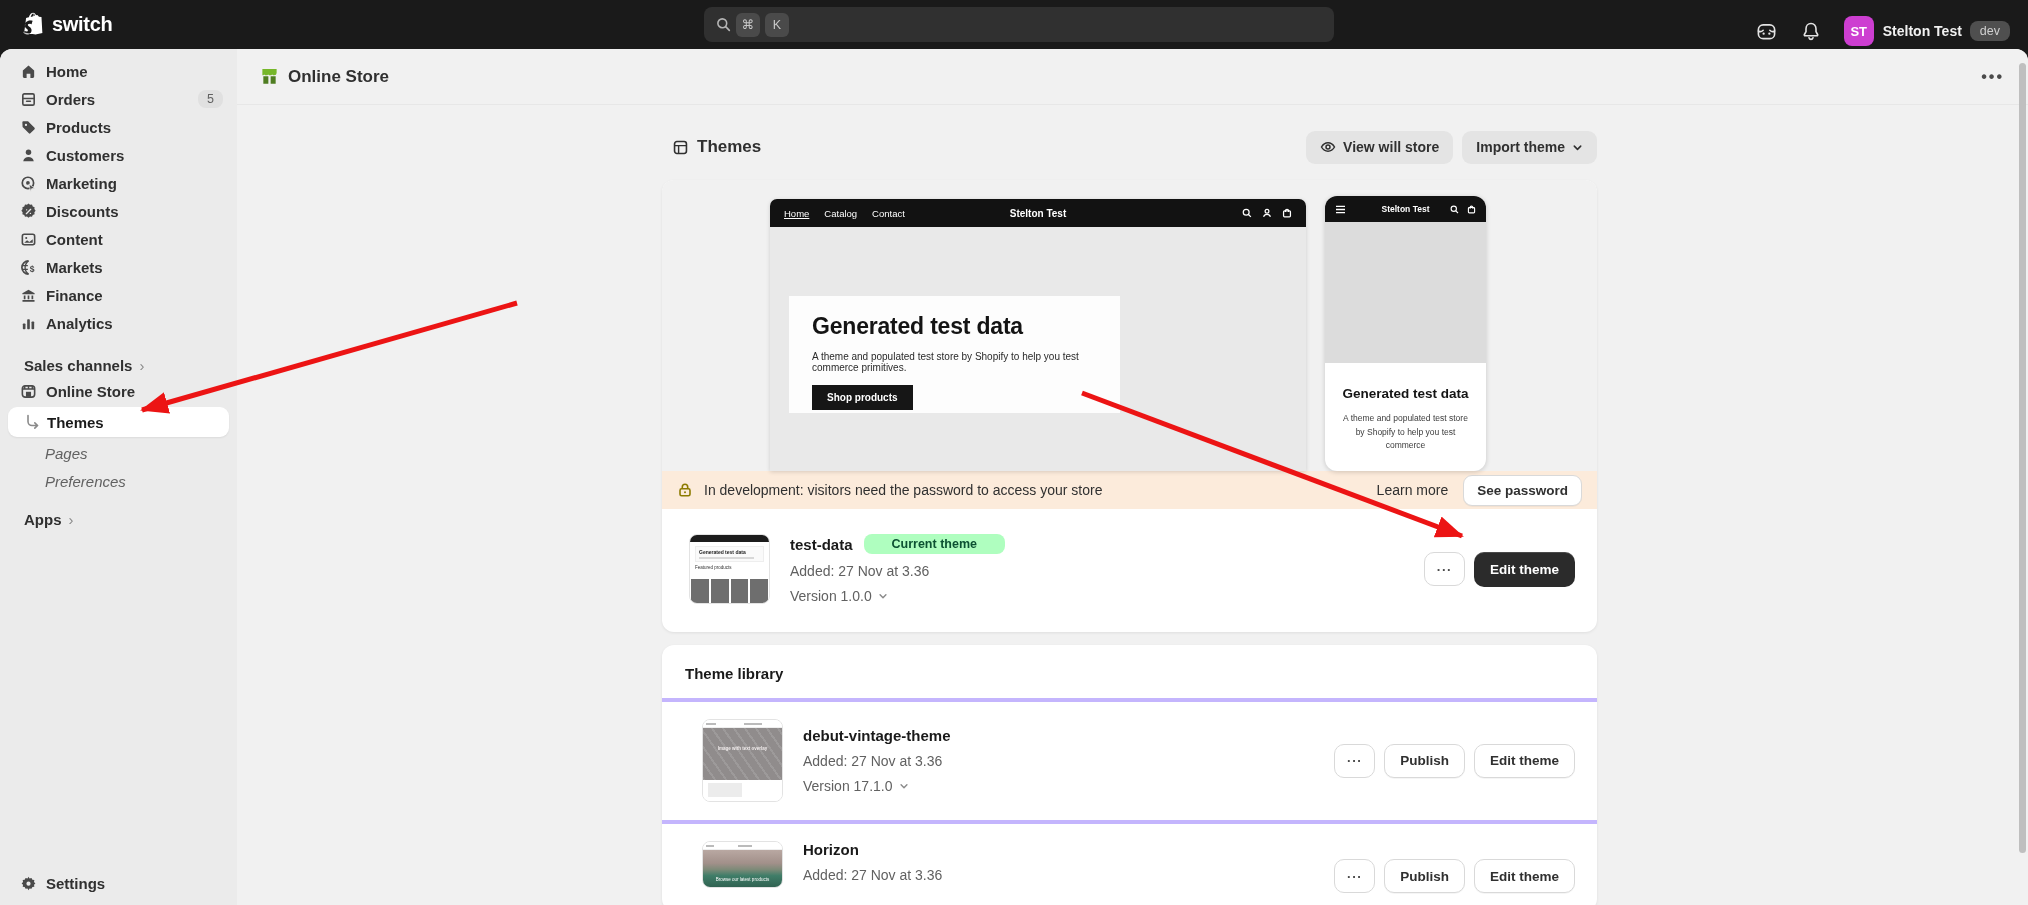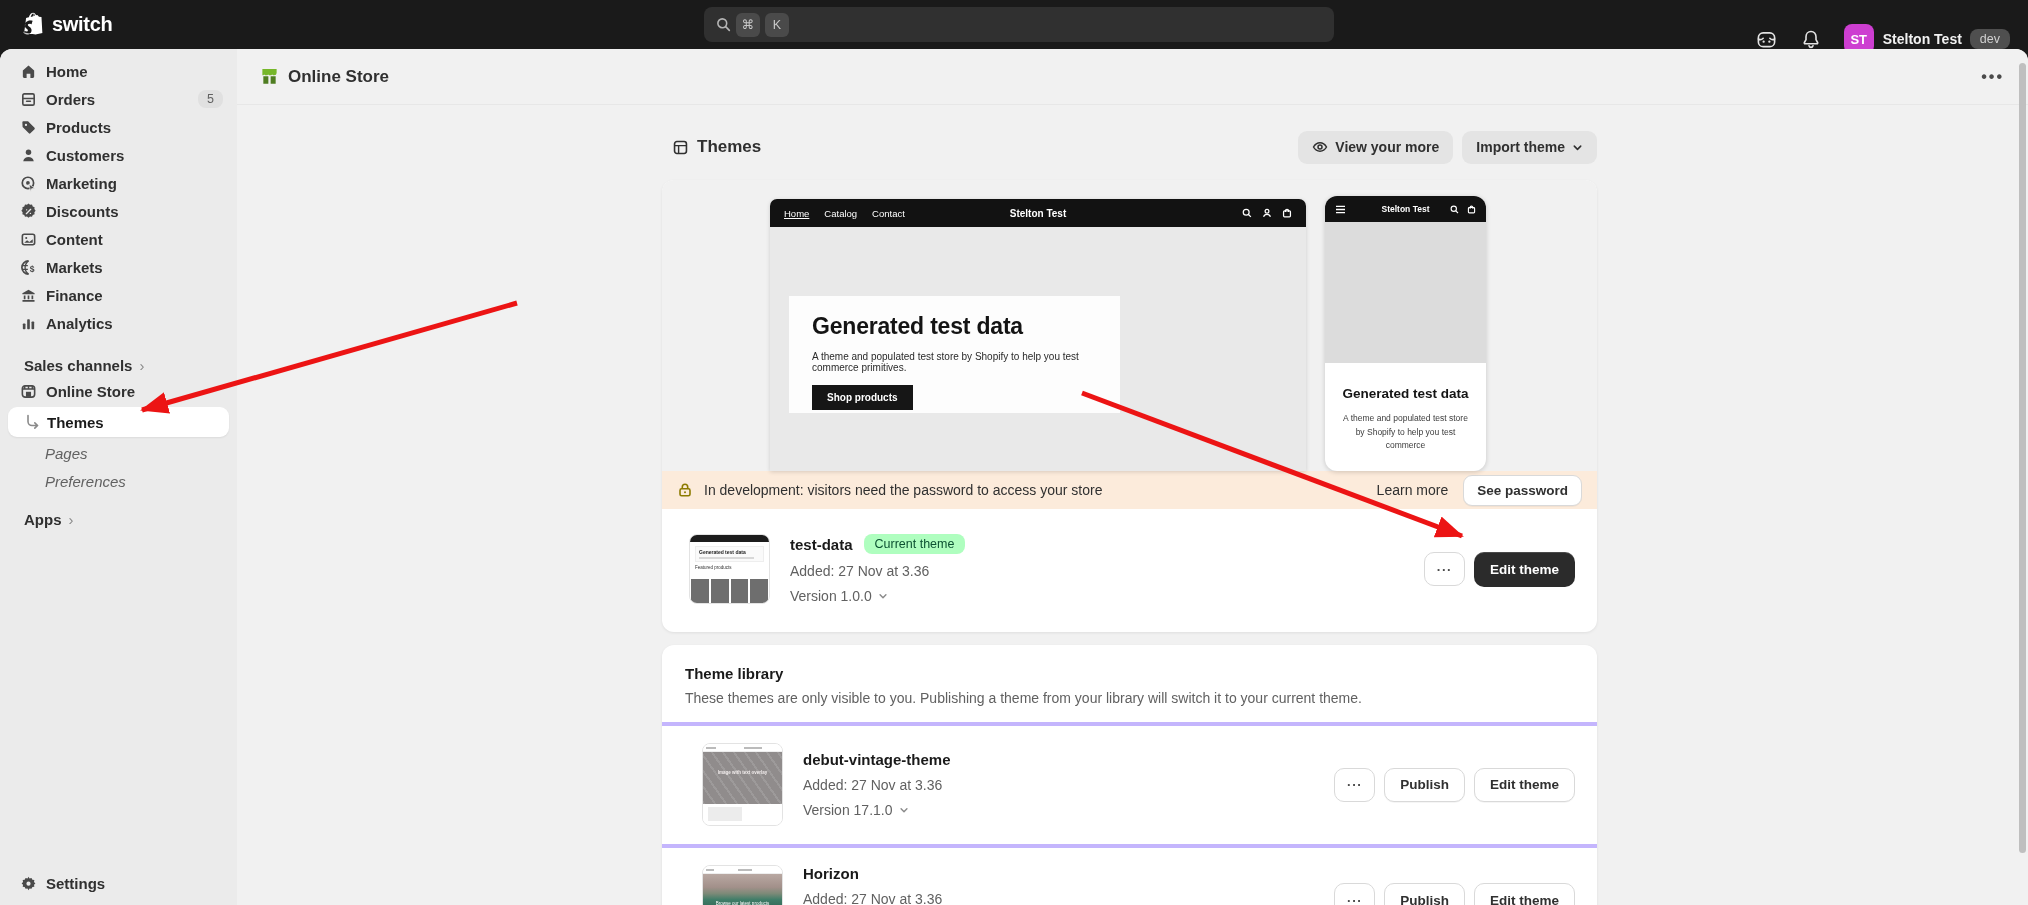--- a/index.html
+++ b/index.html
@@ -8,21 +8,21 @@
 
   
   .topbar { height:49px; background:#1a1a1a; display:flex; align-items:center; position:relative; }
   .logo { display:flex; align-items:center; gap:7px; margin-left:22px; color:#fff; }
   .logo .word { font-size:20px; font-weight:700; letter-spacing:-.3px; }
   .searchbox { position:absolute; left:704px; top:7px; width:630px; height:35px; background:#303030;
     border-radius:8px; display:flex; align-items:center; padding:0 8px 0 12px; }
   .searchbox .ph { color:#b5b5b5; font-size:14.5px; margin-left:9px; flex:1; }
   .kbd { background:#4a4a4a; color:#c9c9c9; font-size:12.5px; width:24px; height:24px; border-radius:6px;
     display:flex; align-items:center; justify-content:center; margin-left:5px; }
-  .top-right { position:absolute; right:18px; top:8px; height:62px; display:flex; align-items:center; gap:10px; }
+  .top-right { position:absolute; right:18px; top:0; height:62px; display:flex; align-items:center; gap:10px; }
   .top-icon-btn { width:34px; height:34px; border-radius:8px; display:flex; align-items:center; justify-content:center; color:#e3e3e3; }
   .avatar { width:30px; height:30px; border-radius:8px; background:#cd3ed1; color:#fff; font-size:13px; font-weight:700;
     display:flex; align-items:center; justify-content:center; margin-left:6px; }
   .username { color:#f1f1f1; font-size:14px; font-weight:600; margin-left:9px; }
   .envpill { background:#4f4f4f; color:#d0d0d0; font-size:12.5px; padding:3px 10px; border-radius:8px; margin-left:8px; }
 
   
   .shell { position:absolute; top:49px; left:0; right:0; bottom:0; border-radius:12px 12px 0 0; overflow:hidden; background:#f1f1f1; }
 
   
@@ -97,21 +97,21 @@
   .tt-bar { height:7px; background:#1c1c1c; }
   .tt-hero { margin:4px 5px 0; background:#fafafa; border:1px solid #eee; padding:2px 3px; }
   .tt-hero .t { font-size:5px; font-weight:700; color:#222; }
   .tt-hero .l { height:2px; background:#d8d8d8; margin-top:2px; width:90%; }
   .tt-feat { font-size:4.5px; color:#333; margin:3px 0 1px 5px; }
   .tt-sq { position:absolute; bottom:0; left:0; right:0; height:24px; display:flex; gap:2px; padding:0 1px; }
   .tt-sq div { flex:1; background:#6e6e6e; }
   .row-info { margin-left:20px; }
   .row-name-line { display:flex; align-items:center; gap:11px; }
   .row-name { font-size:15px; font-weight:700; color:#1a1a1a; }
-  .badge-success { background:#affebf; color:#0c5132; font-size:12.5px; font-weight:400; border-radius:8px; padding:3px 11px; }
+  .badge-success { background:#affebf; color:#0c5132; font-size:12.5px; font-weight:700; border-radius:8px; padding:3px 28px; }
   .row-meta { font-size:14px; color:#616161; margin-top:9px; }
   .row-version { font-size:14px; color:#616161; margin-top:9px; display:flex; align-items:center; gap:6px; cursor:pointer; }
   .row-actions { margin-left:auto; display:flex; align-items:center; gap:9px; }
   .btn-more { width:41px; height:34px; background:#fff; border:1px solid #d9d9d9; border-radius:10px; color:#4a4a4a;
     font-weight:700; letter-spacing:1.5px; font-size:13px; cursor:pointer; display:flex; align-items:center; justify-content:center; padding-bottom:6px; }
   .btn-dark { background:#2b2b2b; color:#fff; border:none; border-radius:10px; height:35px; padding:0 16px;
     font-size:13.5px; font-weight:600; font-family:inherit; cursor:pointer; box-shadow:inset 0 1px 0 rgba(255,255,255,.15); }
   .btn-outline { background:#fff; border:1px solid #d9d9d9; border-radius:10px; height:34px; padding:0 15px;
     font-size:13.5px; font-weight:600; color:#303030; font-family:inherit; cursor:pointer; box-shadow:0 1px 0 rgba(0,0,0,.04); }
 
@@ -351,21 +351,21 @@
             <path d="M3 7h12M7 7v8" stroke="#303030" stroke-width="1.5"></path>
           </svg>
           <span>Themes</span>
         </div>
         <div class="head-actions">
           <button class="btn-grey">
             <svg class="i" width="16" height="16" viewBox="0 0 16 16">
               <path d="M1.5 8s2.4-4.2 6.5-4.2S14.5 8 14.5 8 12.1 12.2 8 12.2 1.5 8 1.5 8z" fill="none" stroke="#303030" stroke-width="1.5"></path>
               <circle cx="8" cy="8" r="2" fill="none" stroke="#303030" stroke-width="1.5"></circle>
             </svg>
-            <span>View your more</span>
+            <span>View will store</span>
           </button>
           <button class="btn-grey">
             <span>Import theme</span>
             <svg class="i" width="11" height="11" viewBox="0 0 12 12">
                 <path d="M2.5 4.5L6 8l3.5-3.5" fill="none" stroke="#303030" stroke-width="1.7" stroke-linecap="round" stroke-linejoin="round"></path>
               </svg>
           </button>
         </div>
       </div>
 
@@ -473,21 +473,20 @@
           <div class="row-actions">
             <button class="btn-more">...</button>
             <button class="btn-dark">Edit theme</button>
           </div>
         </div>
       </div>
 
       <div class="card card-library">
         <div class="lib-head">
           <div class="lib-title">Theme library</div>
-          <div class="lib-sub">These themes are only visible to you. Publishing a theme from your library will switch it to your current theme.</div>
         </div>
 
         <div class="lib-row">
           <div class="thumb thumb-debut">
             <div class="td-bar">
                 <i></i>
                 <i style="margin-left:28px;width:18px"></i>
               </div>
             <div class="td-img">
               <div class="td-cap">Image with text overlay</div>

